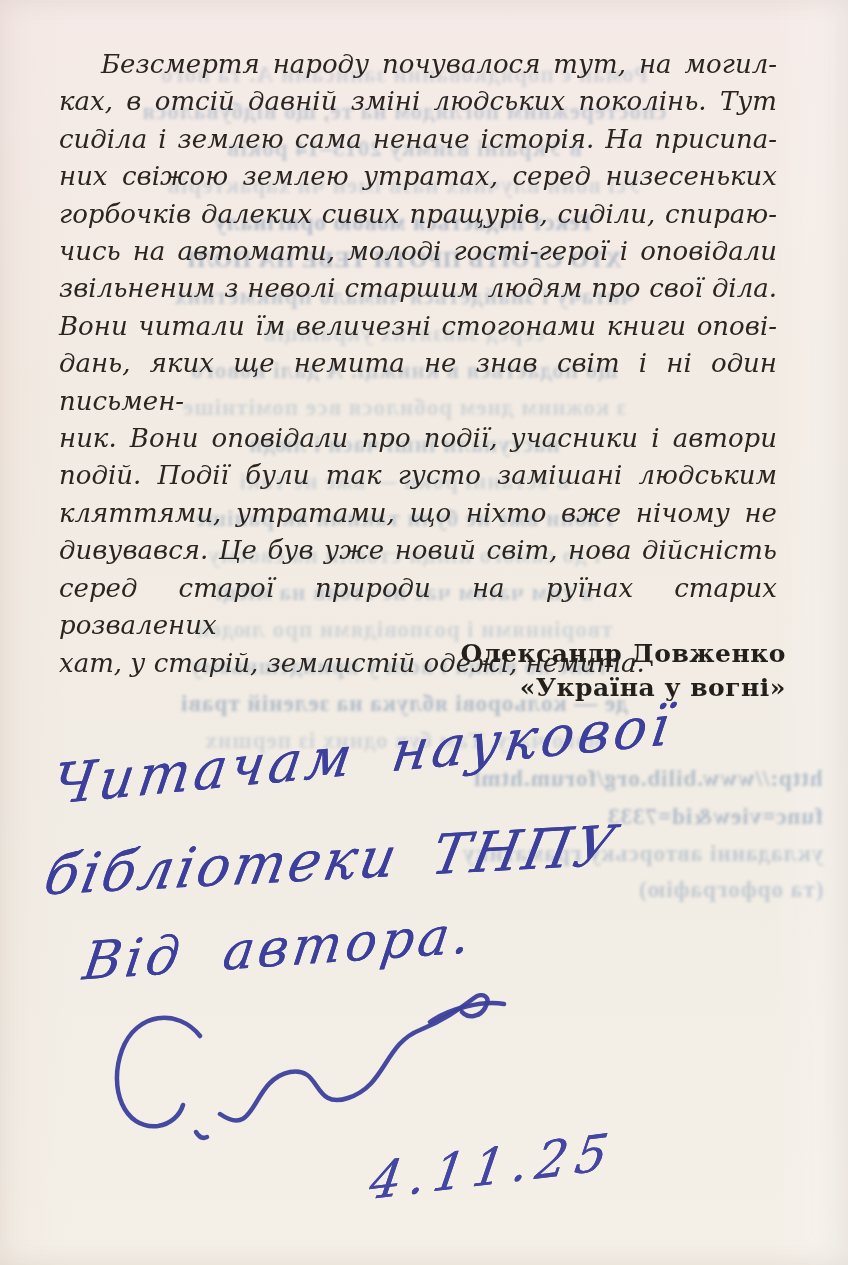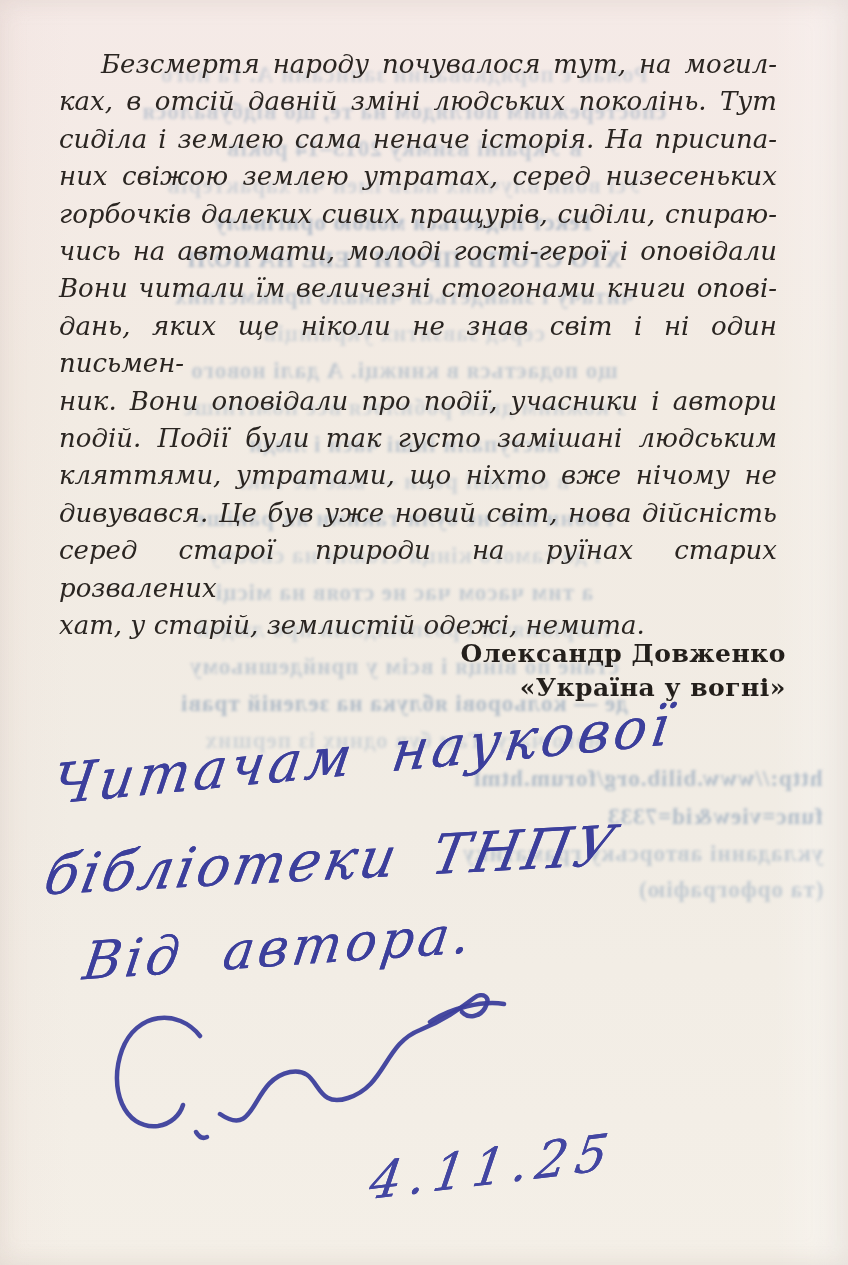--- a/index.html
+++ b/index.html
@@ -109,22 +109,23 @@
     <div class="gl right" style="top:877px">(та орфографію)</div>
   </div>
 
   <div class="quote">
     <div class="bl first">Безсмертя народу почувалося тут, на могил-</div>
     <div class="bl">ках, в отсій давній зміні людських поколінь. Тут</div>
     <div class="bl">сиділа і землею сама неначе історія. На присипа-</div>
     <div class="bl">них свіжою землею утратах, серед низесеньких</div>
     <div class="bl">горбочків далеких сивих пращурів, сиділи, спираю-</div>
     <div class="bl">чись на автомати, молоді гості-герої і оповідали</div>
+    <div class="bl">звільненим з неволі старшим людям про свої діла.</div>
     <div class="bl">Вони читали їм величезні стогонами книги опові-</div>
-    <div class="bl">дань, яких ще ніколи не знав світ і ні один письмен-</div>
+    <div class="bl">дань, яких ще немита не знав світ і ні один письмен-</div>
     <div class="bl">ник. Вони оповідали про події, учасники і автори</div>
     <div class="bl">подій. Події були так густо замішані людським</div>
     <div class="bl">кляттями, утратами, що ніхто вже нічому не</div>
     <div class="bl">дивувався. Це був уже новий світ, нова дійсність</div>
     <div class="bl">серед старої природи на руїнах старих розвалених</div>
     <div class="bl last">хат, у старій, землистій одежі, немита.</div>
   </div>
 
   <div class="attribution">
     <div>Олександр Довженко</div>

